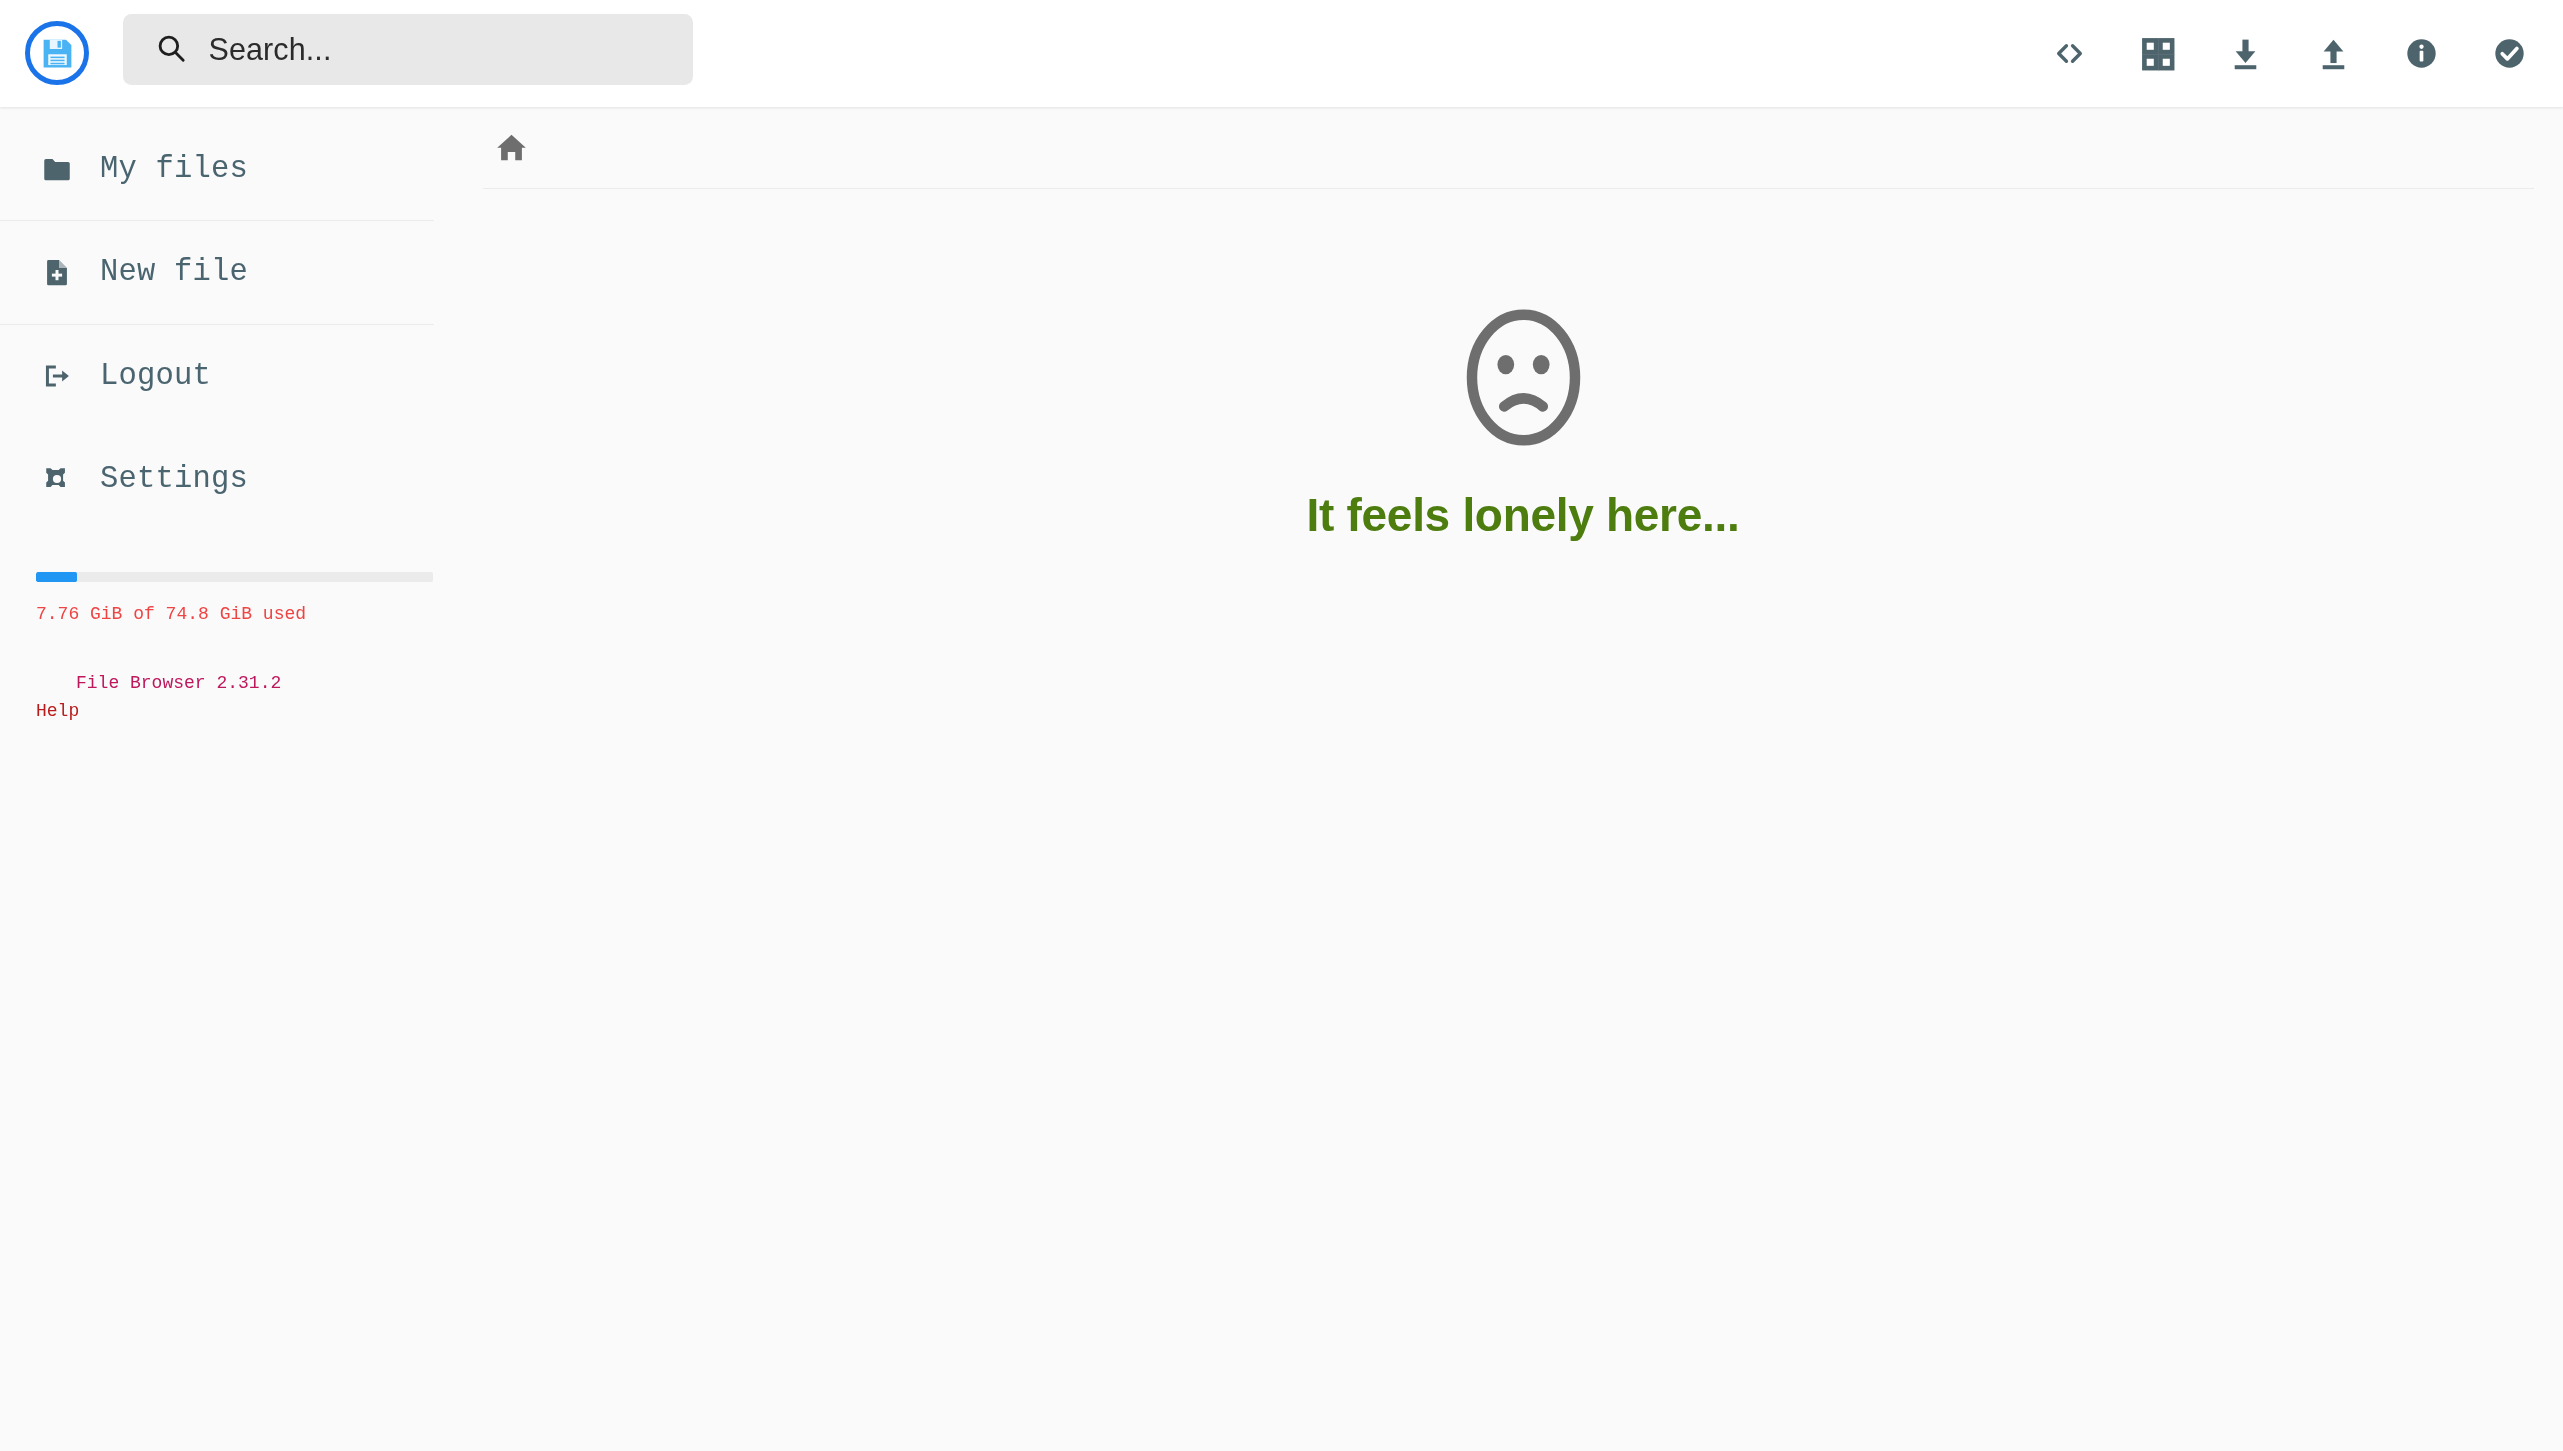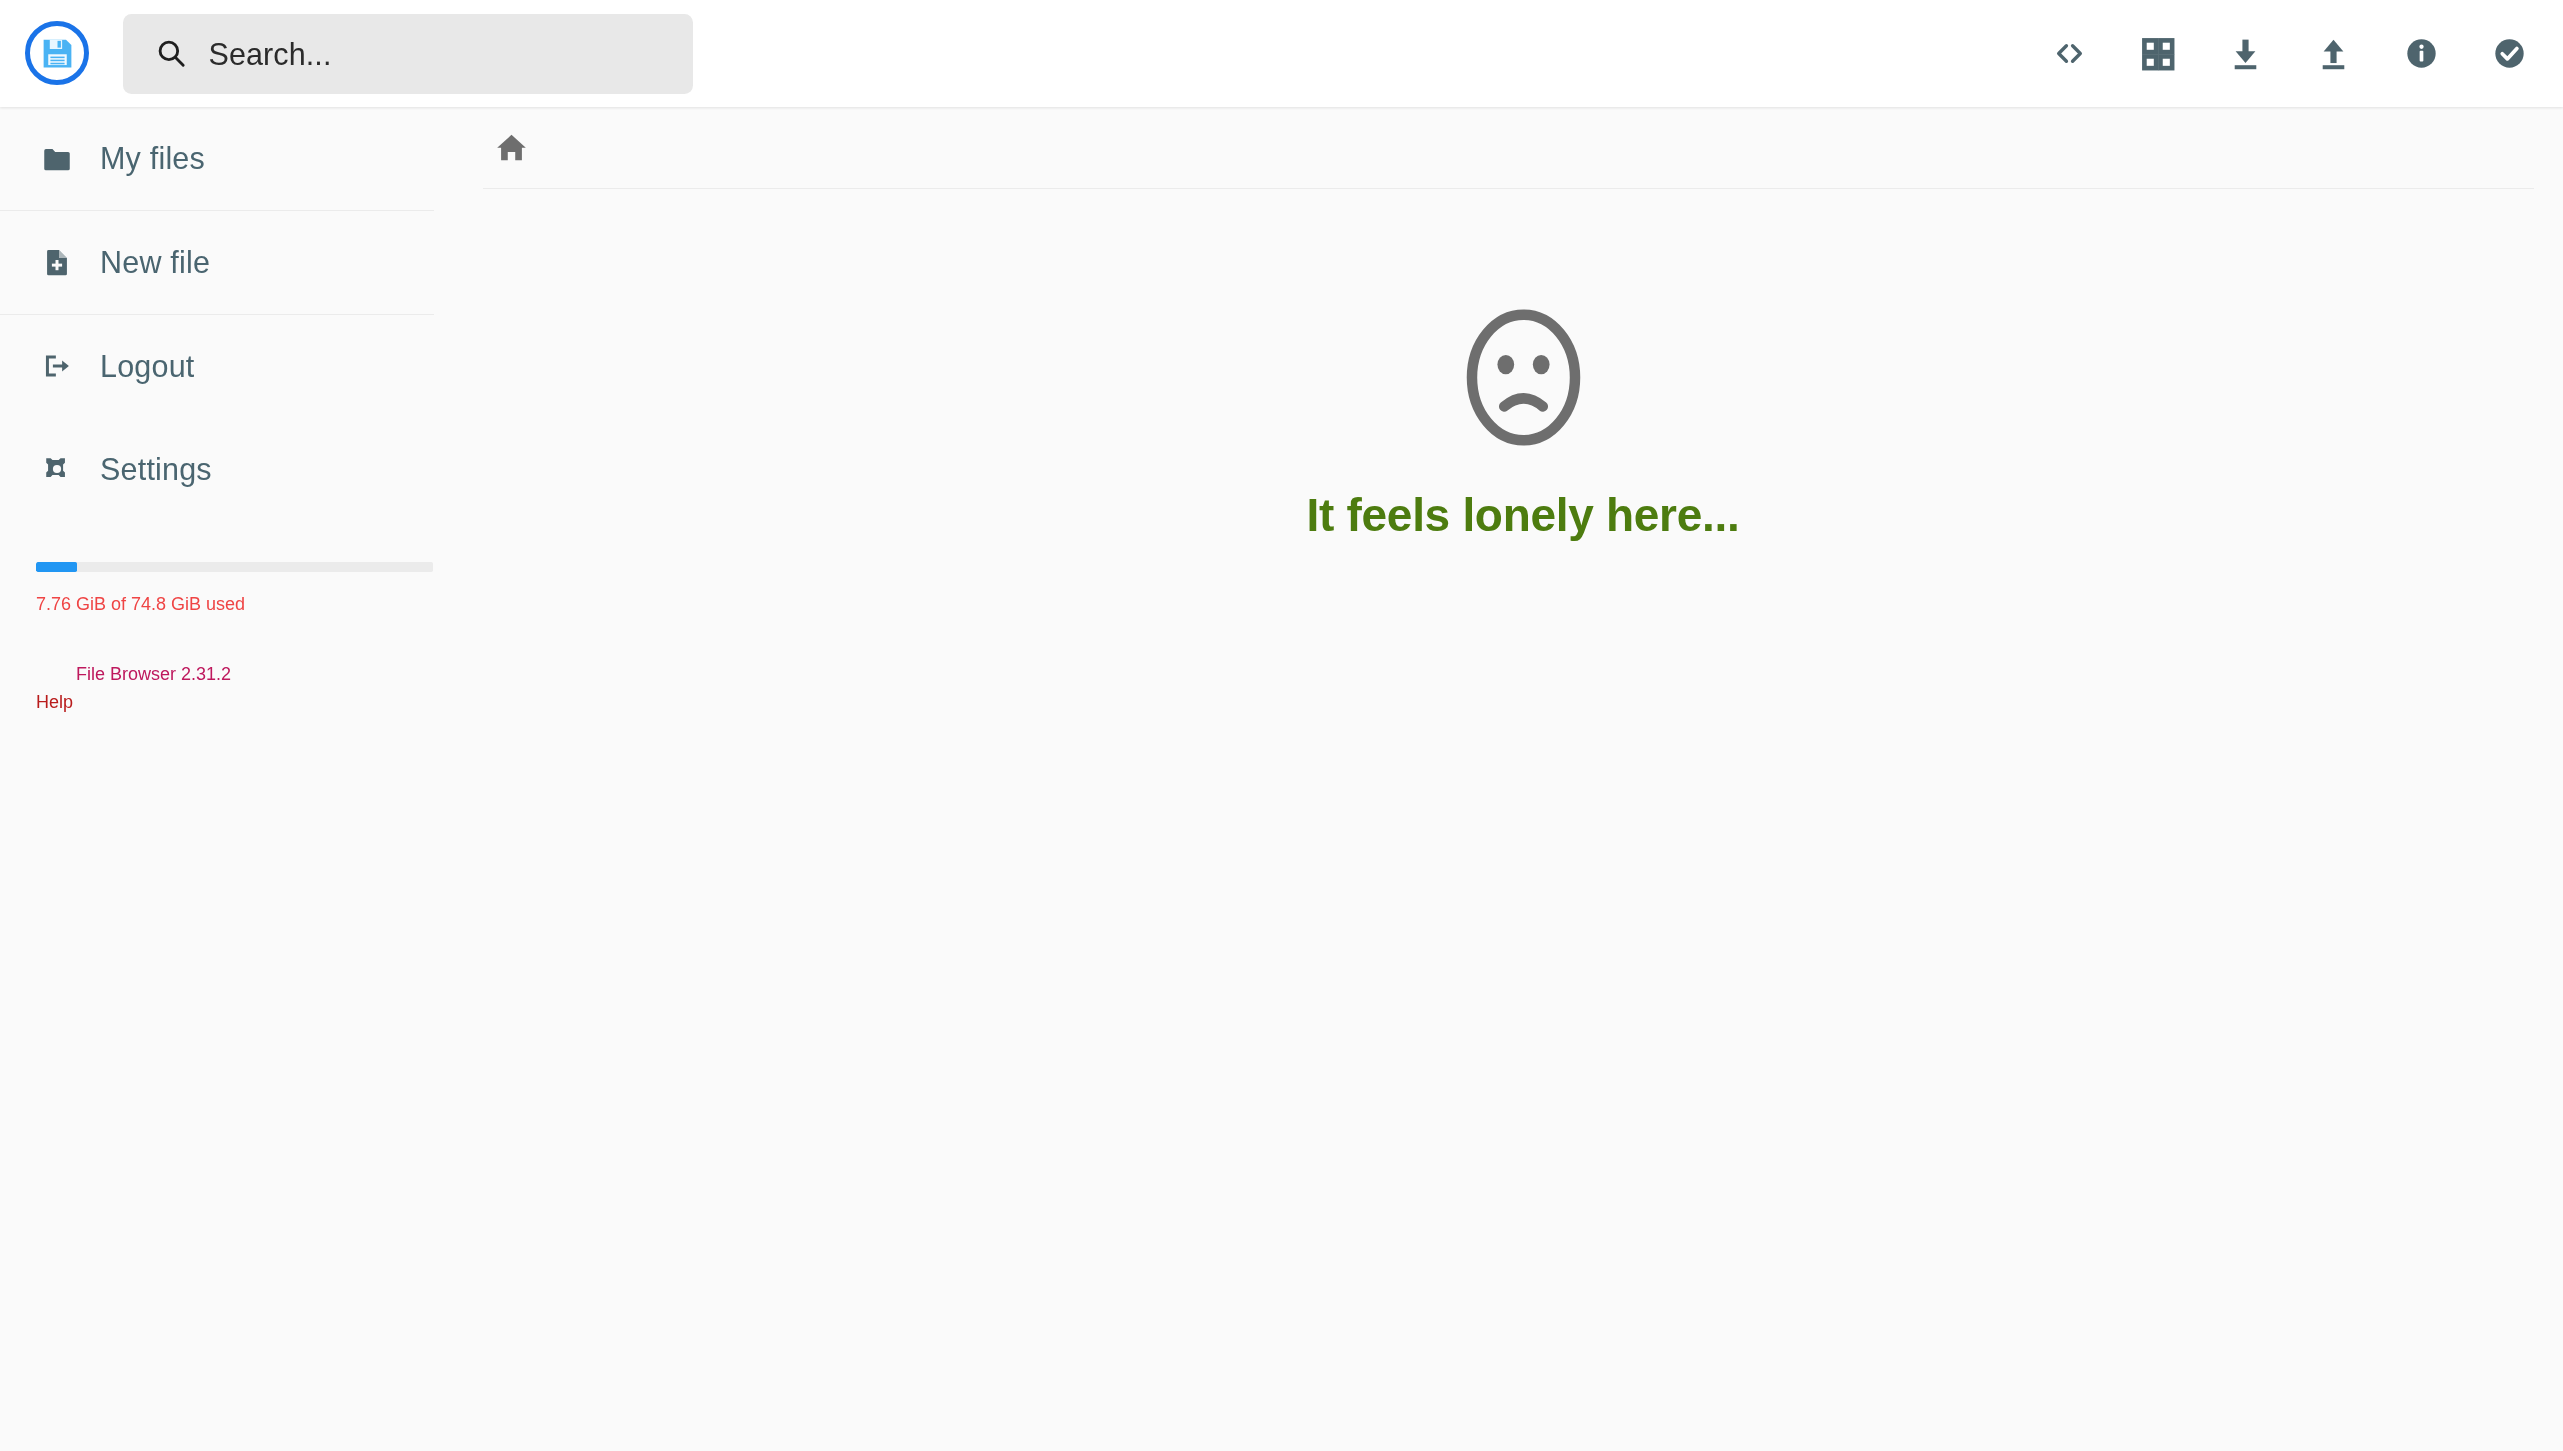--- a/index.html
+++ b/index.html
@@ -45,21 +45,21 @@
     cursor: pointer;
     overflow: hidden;
   }
   #logo-button svg { display: block; }
 
   #search-bar {
     position: absolute;
     left: 123px;
     top: 14.4px;
     width: 570px;
-    height: 80px;
+    height: 71px;
     background: #e8e8e8;
     border-radius: 8.5px;
     display: flex;
     align-items: center;
     padding-left: 30.5px;
     cursor: text;
   }
   #search-icon { flex: 0 0 auto; display: block; margin-right: 21px; }
   #search-placeholder {
     font-size: 30.5px;
@@ -91,21 +91,22 @@
   .hdr-action svg { display: block; }
 
   
   #sidebar {
     position: absolute;
     top: 107px;
     left: 0;
     width: 483px;
     height: 1344px;
     background: #fafafa;
-    padding-top: 0;
+    padding-top: 10px;
+    font-family: Liberation Mono, monospace;
   }
 
   .nav-group { padding: 0; }
   .nav-divider {
     height: 0.8px;
     background: #ebebeb;
     margin: 0 0 0 0;
     width: 434px;
   }
 

